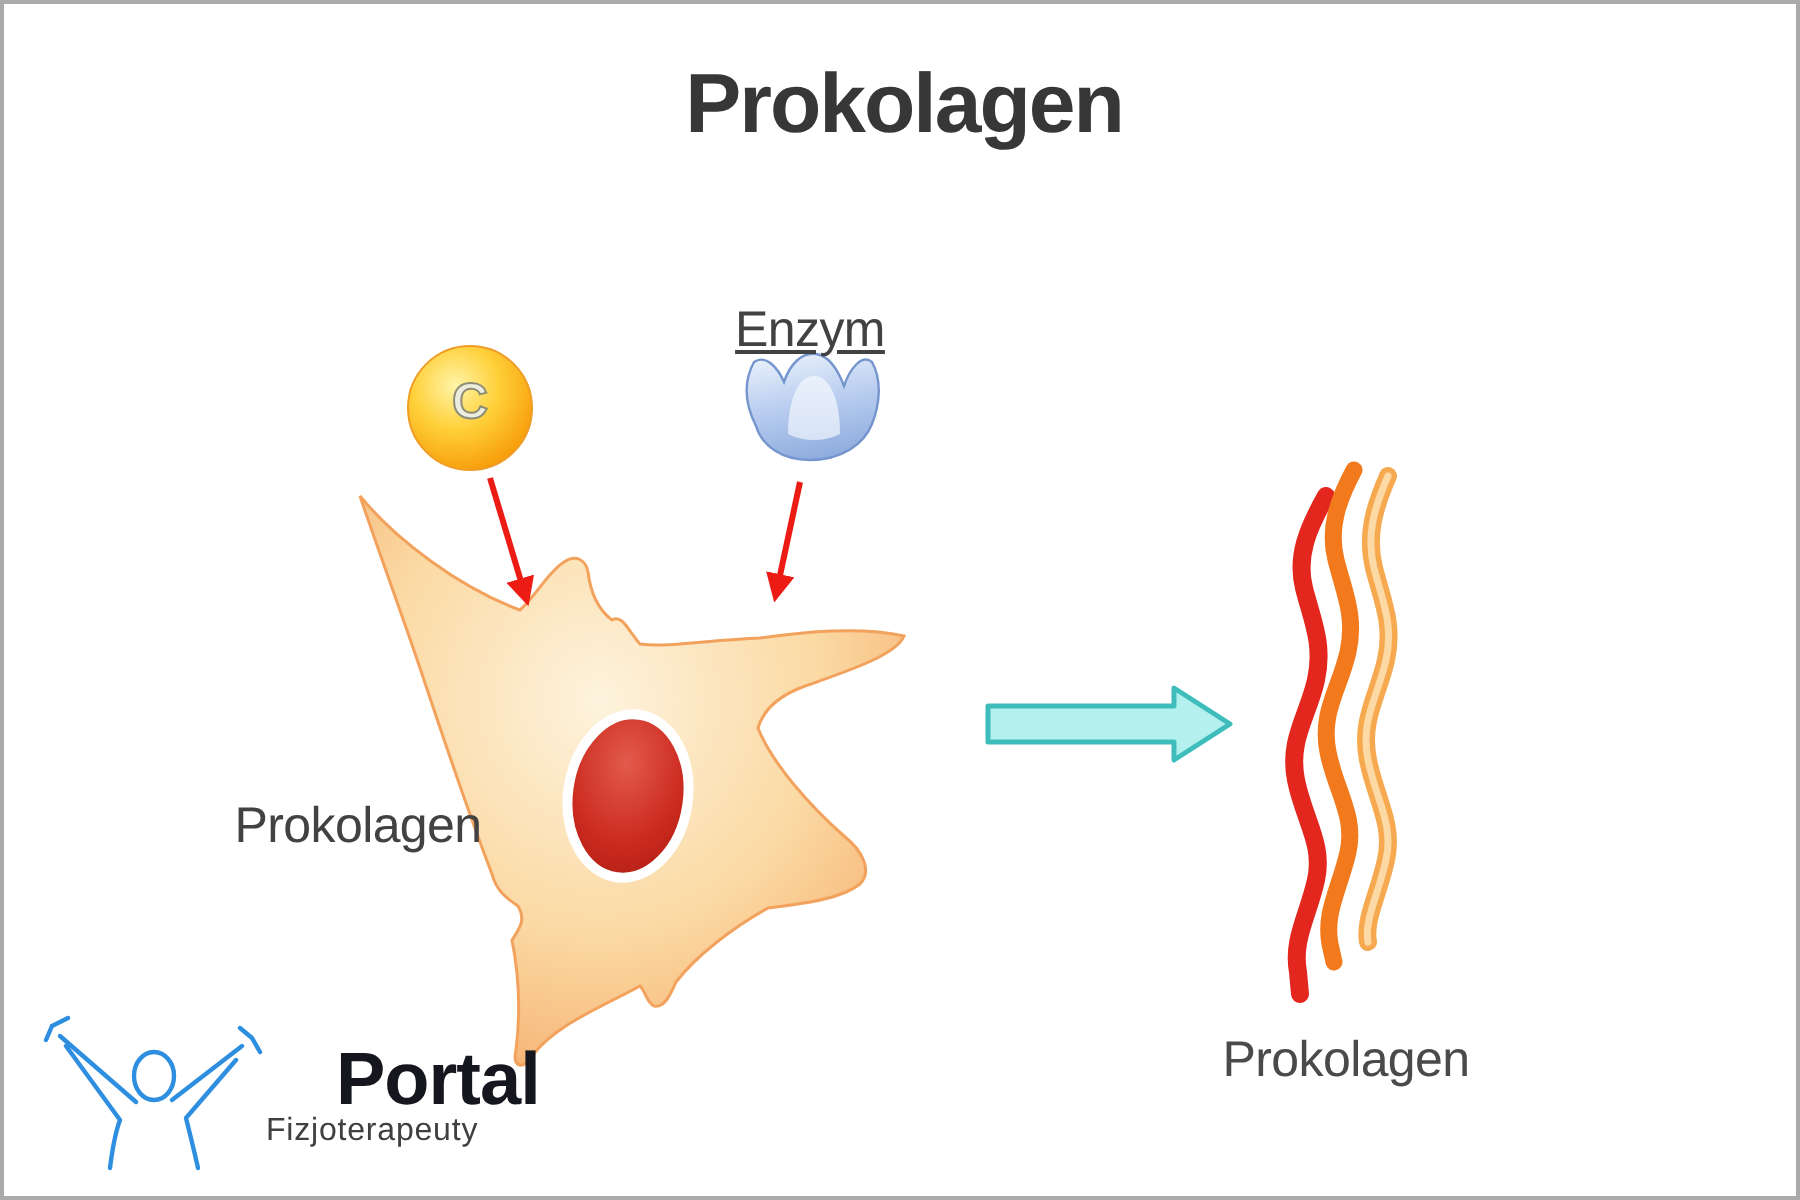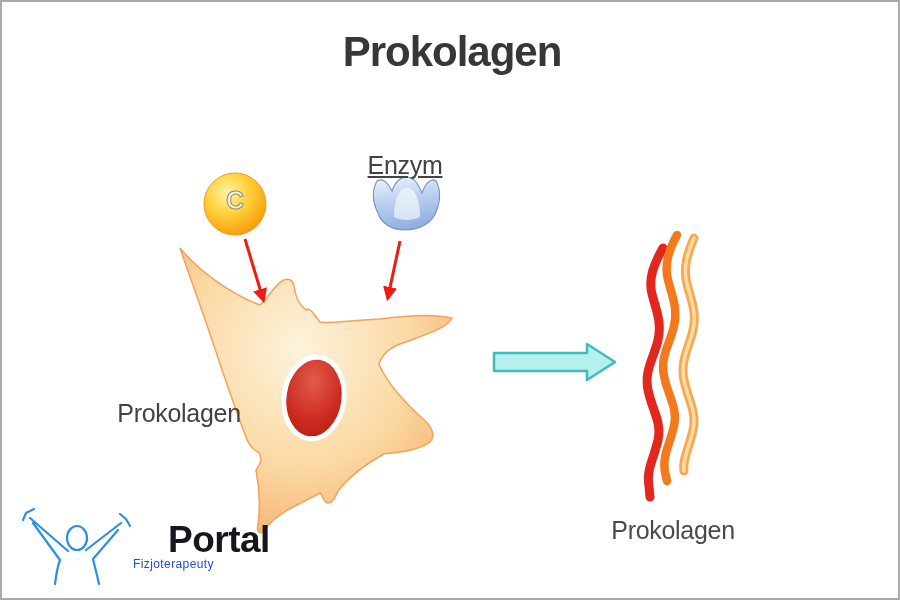--- a/index.html
+++ b/index.html
@@ -13,21 +13,21 @@
   .page-title {
     top:26px; left:450px; transform:translateX(-50%);
     font-size:42px; font-weight:bold; letter-spacing:-1px; color:#373737;
   }
   .label { font-size:25px; letter-spacing:-0.3px; transform:translateX(-50%); color:#424242; }
   .lbl-vitamin   { top:136px; left:235px; }
   .lbl-enzyme    { top:149px; left:403px;text-decoration:underline; }
   .lbl-cell      { top:397px; left:177px; }
   .lbl-product   { top:514px; left:671px; color:#4a4a4a; }
   .logo-title    { top:517px; left:129px; font-size:37px; font-weight:bold; color:#16161f; letter-spacing:-0.5px;margin-left:37px; }
-  .logo-subtitle { top:555px; left:131px; font-size:12px; color:#1d4ed8; letter-spacing:0.4px; }
+  .logo-subtitle { top:555px; left:131px; font-size:16px; color:#404040; letter-spacing:0.4px; }
 </style>
 </head>
 <body>
 
 <div class="frame">
 
   <svg class="diagram-svg" width="900" height="600" viewBox="0 0 900 600">
     <defs>
       <radialGradient id="gBall" cx="0.38" cy="0.32" r="0.78">
         <stop offset="0" stop-color="#fff4a8"></stop>

